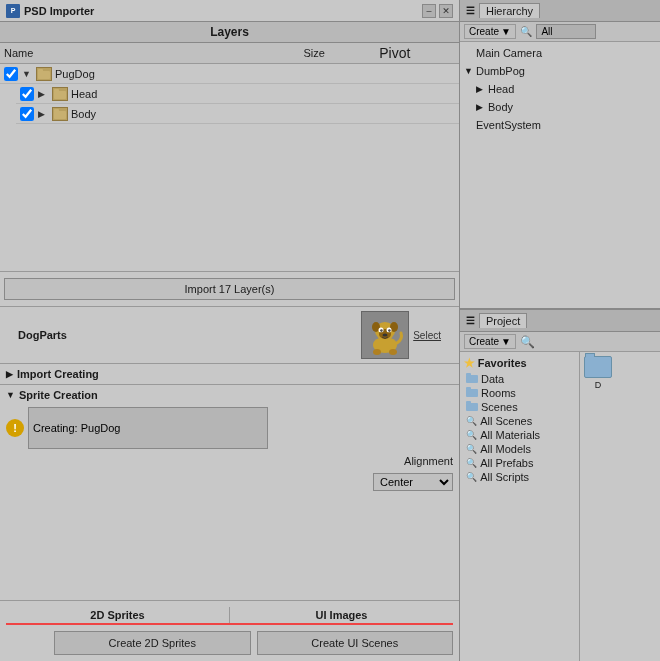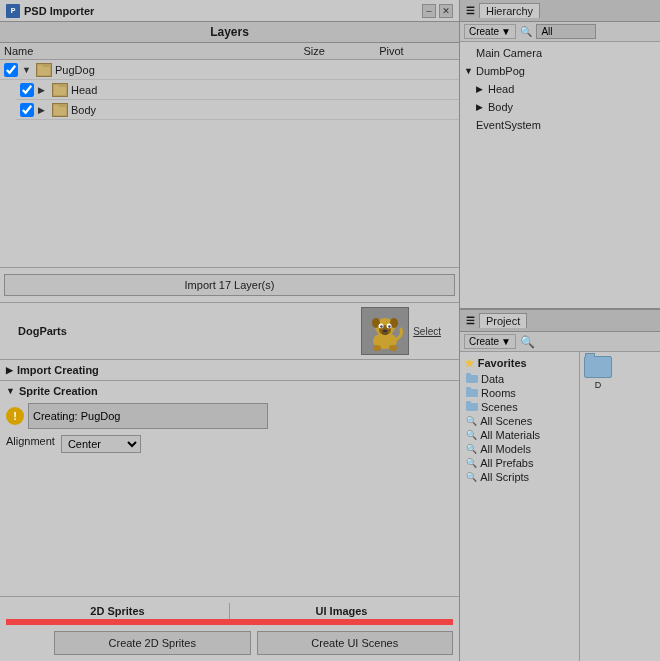--- a/index.html
+++ b/index.html
@@ -69,21 +69,21 @@
 
     .layers-columns {
       display: flex;
       align-items: center;
       padding: 2px 4px;
       border-bottom: 1px solid #999;
       background: #c0c0c0;
     }
     .col-name { width: 316px; font-size: 11px; }
     .col-size { width: 80px; font-size: 11px; }
-    .col-pivot { width: 80px; font-size: 11px; }
+    .col-pivot { width: 80px; font-size: 14px; }
 
     .layers-list {
       flex: 1;
       background: #c8c8c8;
       overflow-y: auto;
     }
 
     .layer-row {
       display: flex;
       align-items: center;
@@ -212,46 +212,47 @@
       align-items: center;
       justify-content: center;
       font-size: 11px;
       font-weight: bold;
       color: white;
       flex-shrink: 0;
     }
     .warning-input {
       background: #b5b5b5;
       border: 1px solid #888;
-      padding: 6px 4px;
+      padding: 14px 4px;
       font-size: 11px;
       width: 240px;
     }
     .alignment-row {
       display: flex;
-      align-items: flex-start;
+      align-items: flex-end;
       gap: 6px;
       margin-bottom: 6px;
+      flex-direction: column;
     }
     .alignment-select {
       background: #c0c0c0;
       border: 1px solid #888;
       font-size: 11px;
       padding: 1px 2px;
       width: 80px;
       cursor: pointer;
     }
 
     .sprite-buttons-section {
       border-top: 1px solid #999;
       padding: 6px;
     }
     .sprite-buttons-labels {
       display: flex;
-      border-bottom: 6px solid #ef4444;
+      border-bottom: 2px solid #ef4444;
       margin-bottom: 6px;
     }
     .sprite-btn-label {
       flex: 1;
       text-align: center;
       font-size: 11px;
       font-weight: bold;
       padding: 2px;
     }
     .sprite-btn-label:first-child {

